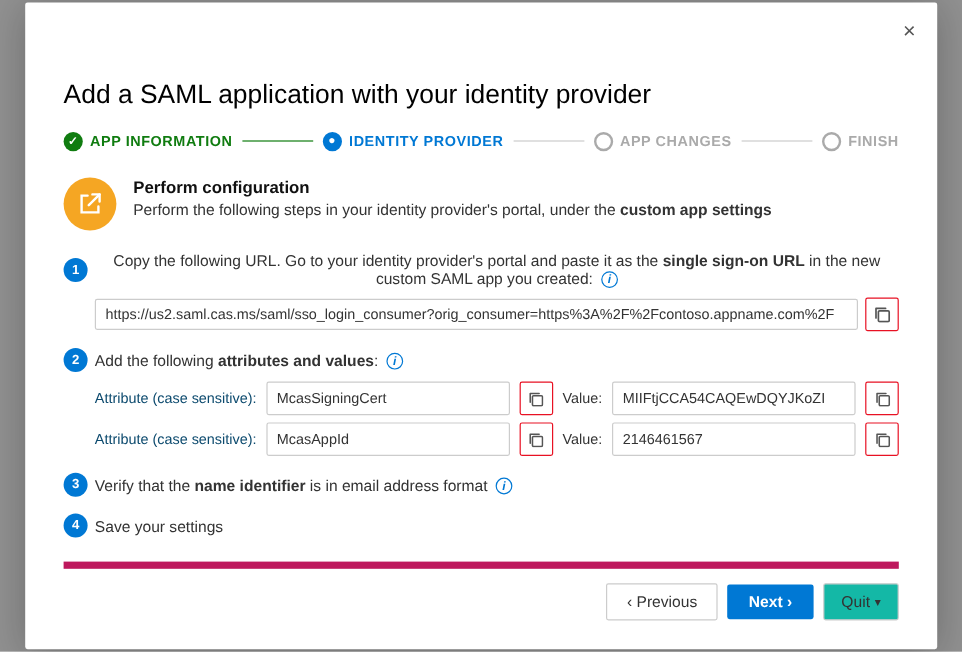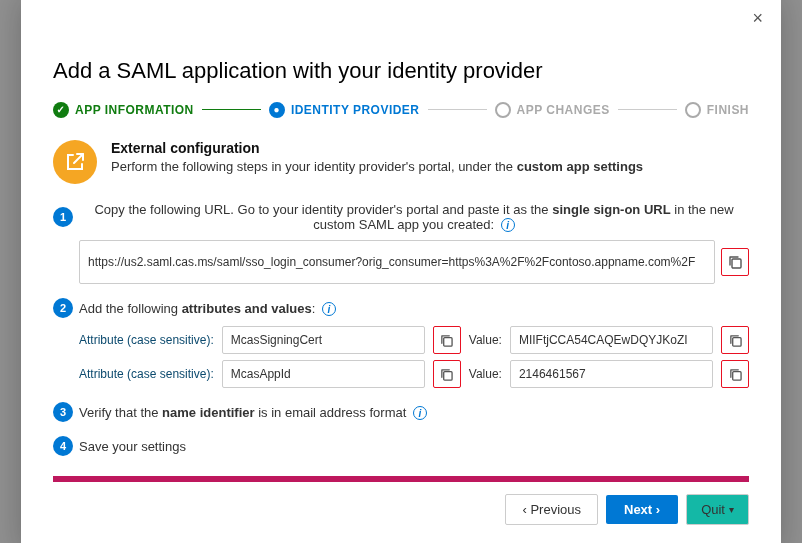--- a/index.html
+++ b/index.html
@@ -171,21 +171,21 @@
       gap: 6px;
     }
     .url-input {
       flex: 1;
       border: 1px solid #ccc;
       border-radius: 2px;
       padding: 5px 8px;
       font-size: 12px;
       color: #333;
       background: #fff;
-      height: 44px;
+      height: 26px;
       overflow: hidden;
       white-space: nowrap;
       text-overflow: ellipsis;
     }
     .copy-btn {
       width: 28px;
       height: 28px;
       border: 1.5px solid #e81123;
       background: #fff;
       border-radius: 2px;
@@ -310,21 +310,21 @@
 
     <div class="ext-config">
       <div class="ext-icon">
         <svg width="22" height="22" viewBox="0 0 22 22" fill="none">
           <path d="M9 4H4v14h14v-5" stroke="#fff" stroke-width="2" stroke-linecap="round"></path>
           <path d="M13 3h6v6" stroke="#fff" stroke-width="2" stroke-linecap="round" stroke-linejoin="round"></path>
           <path d="M19 3L10 12" stroke="#fff" stroke-width="2" stroke-linecap="round"></path>
         </svg>
       </div>
       <div class="ext-text">
-        <h3>External configuration</h3>
+        <h3>Perform configuration</h3>
         <p>
           <span>Perform the following steps in your identity provider's portal, under the </span><strong>custom app settings</strong>
         </p>
       </div>
     </div>
 
     <div class="step-item">
       <div class="step-row-header">
         <span class="step-num">1</span>
         <span class="step-label">

